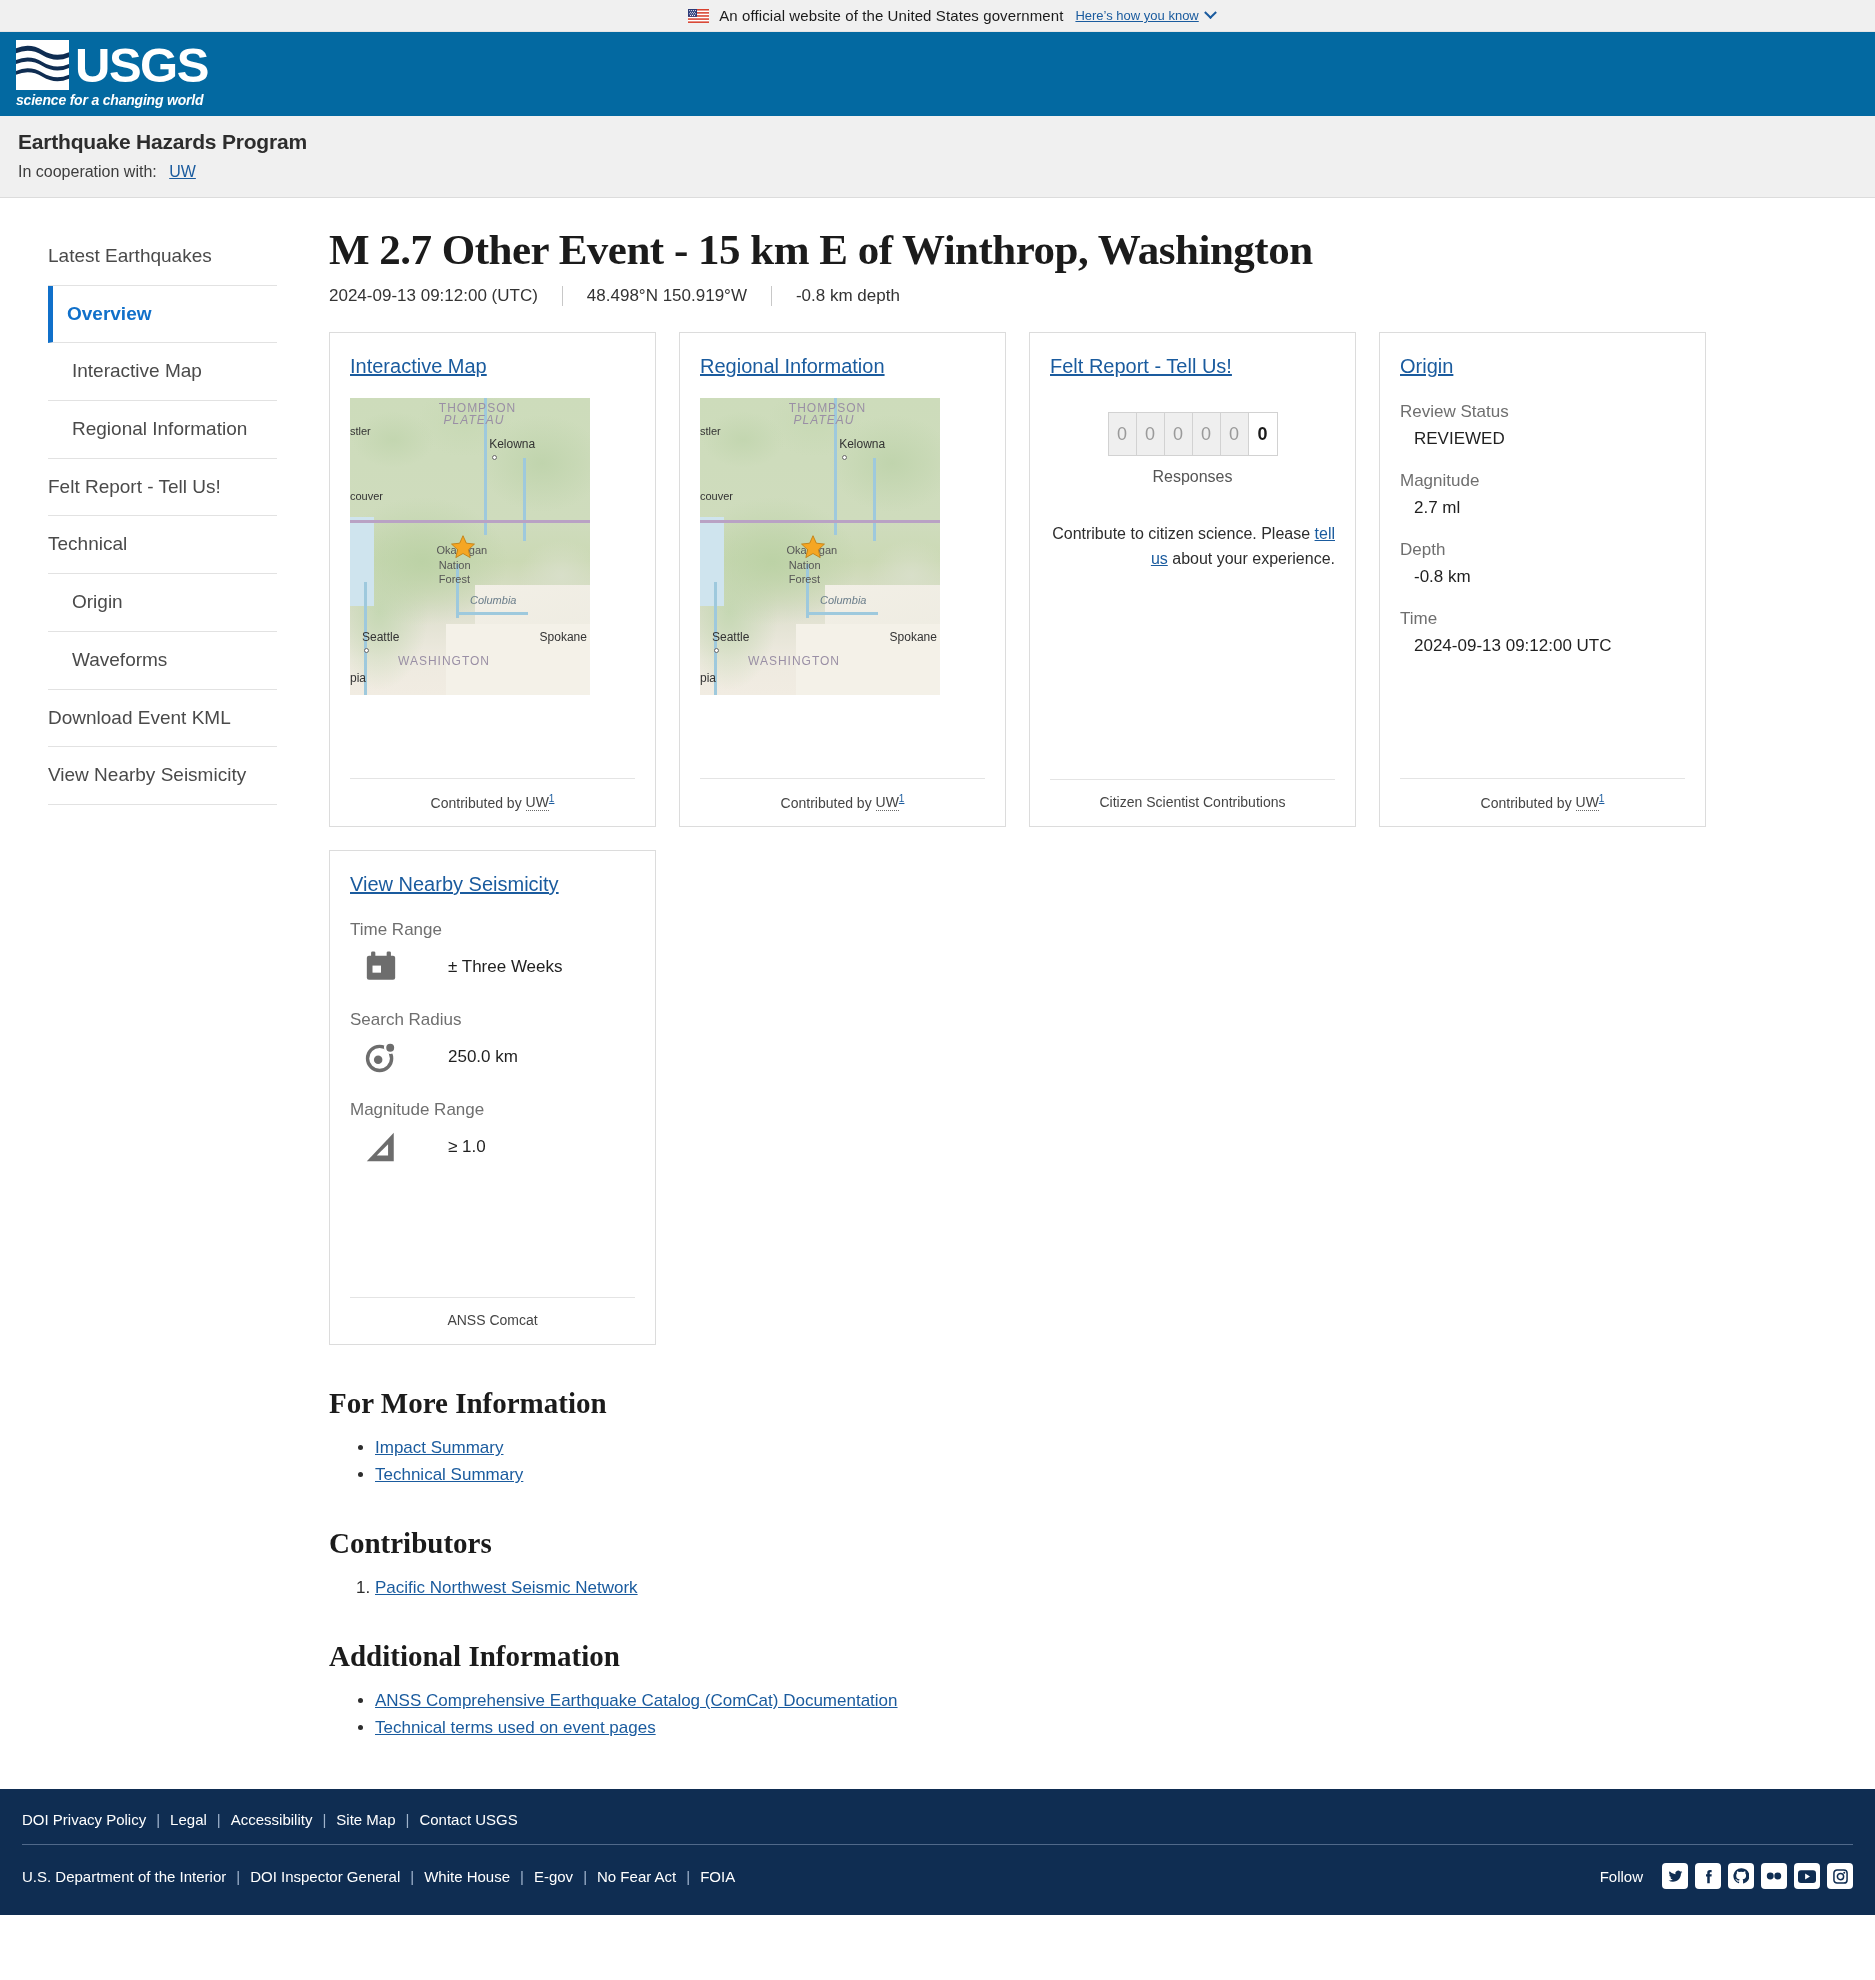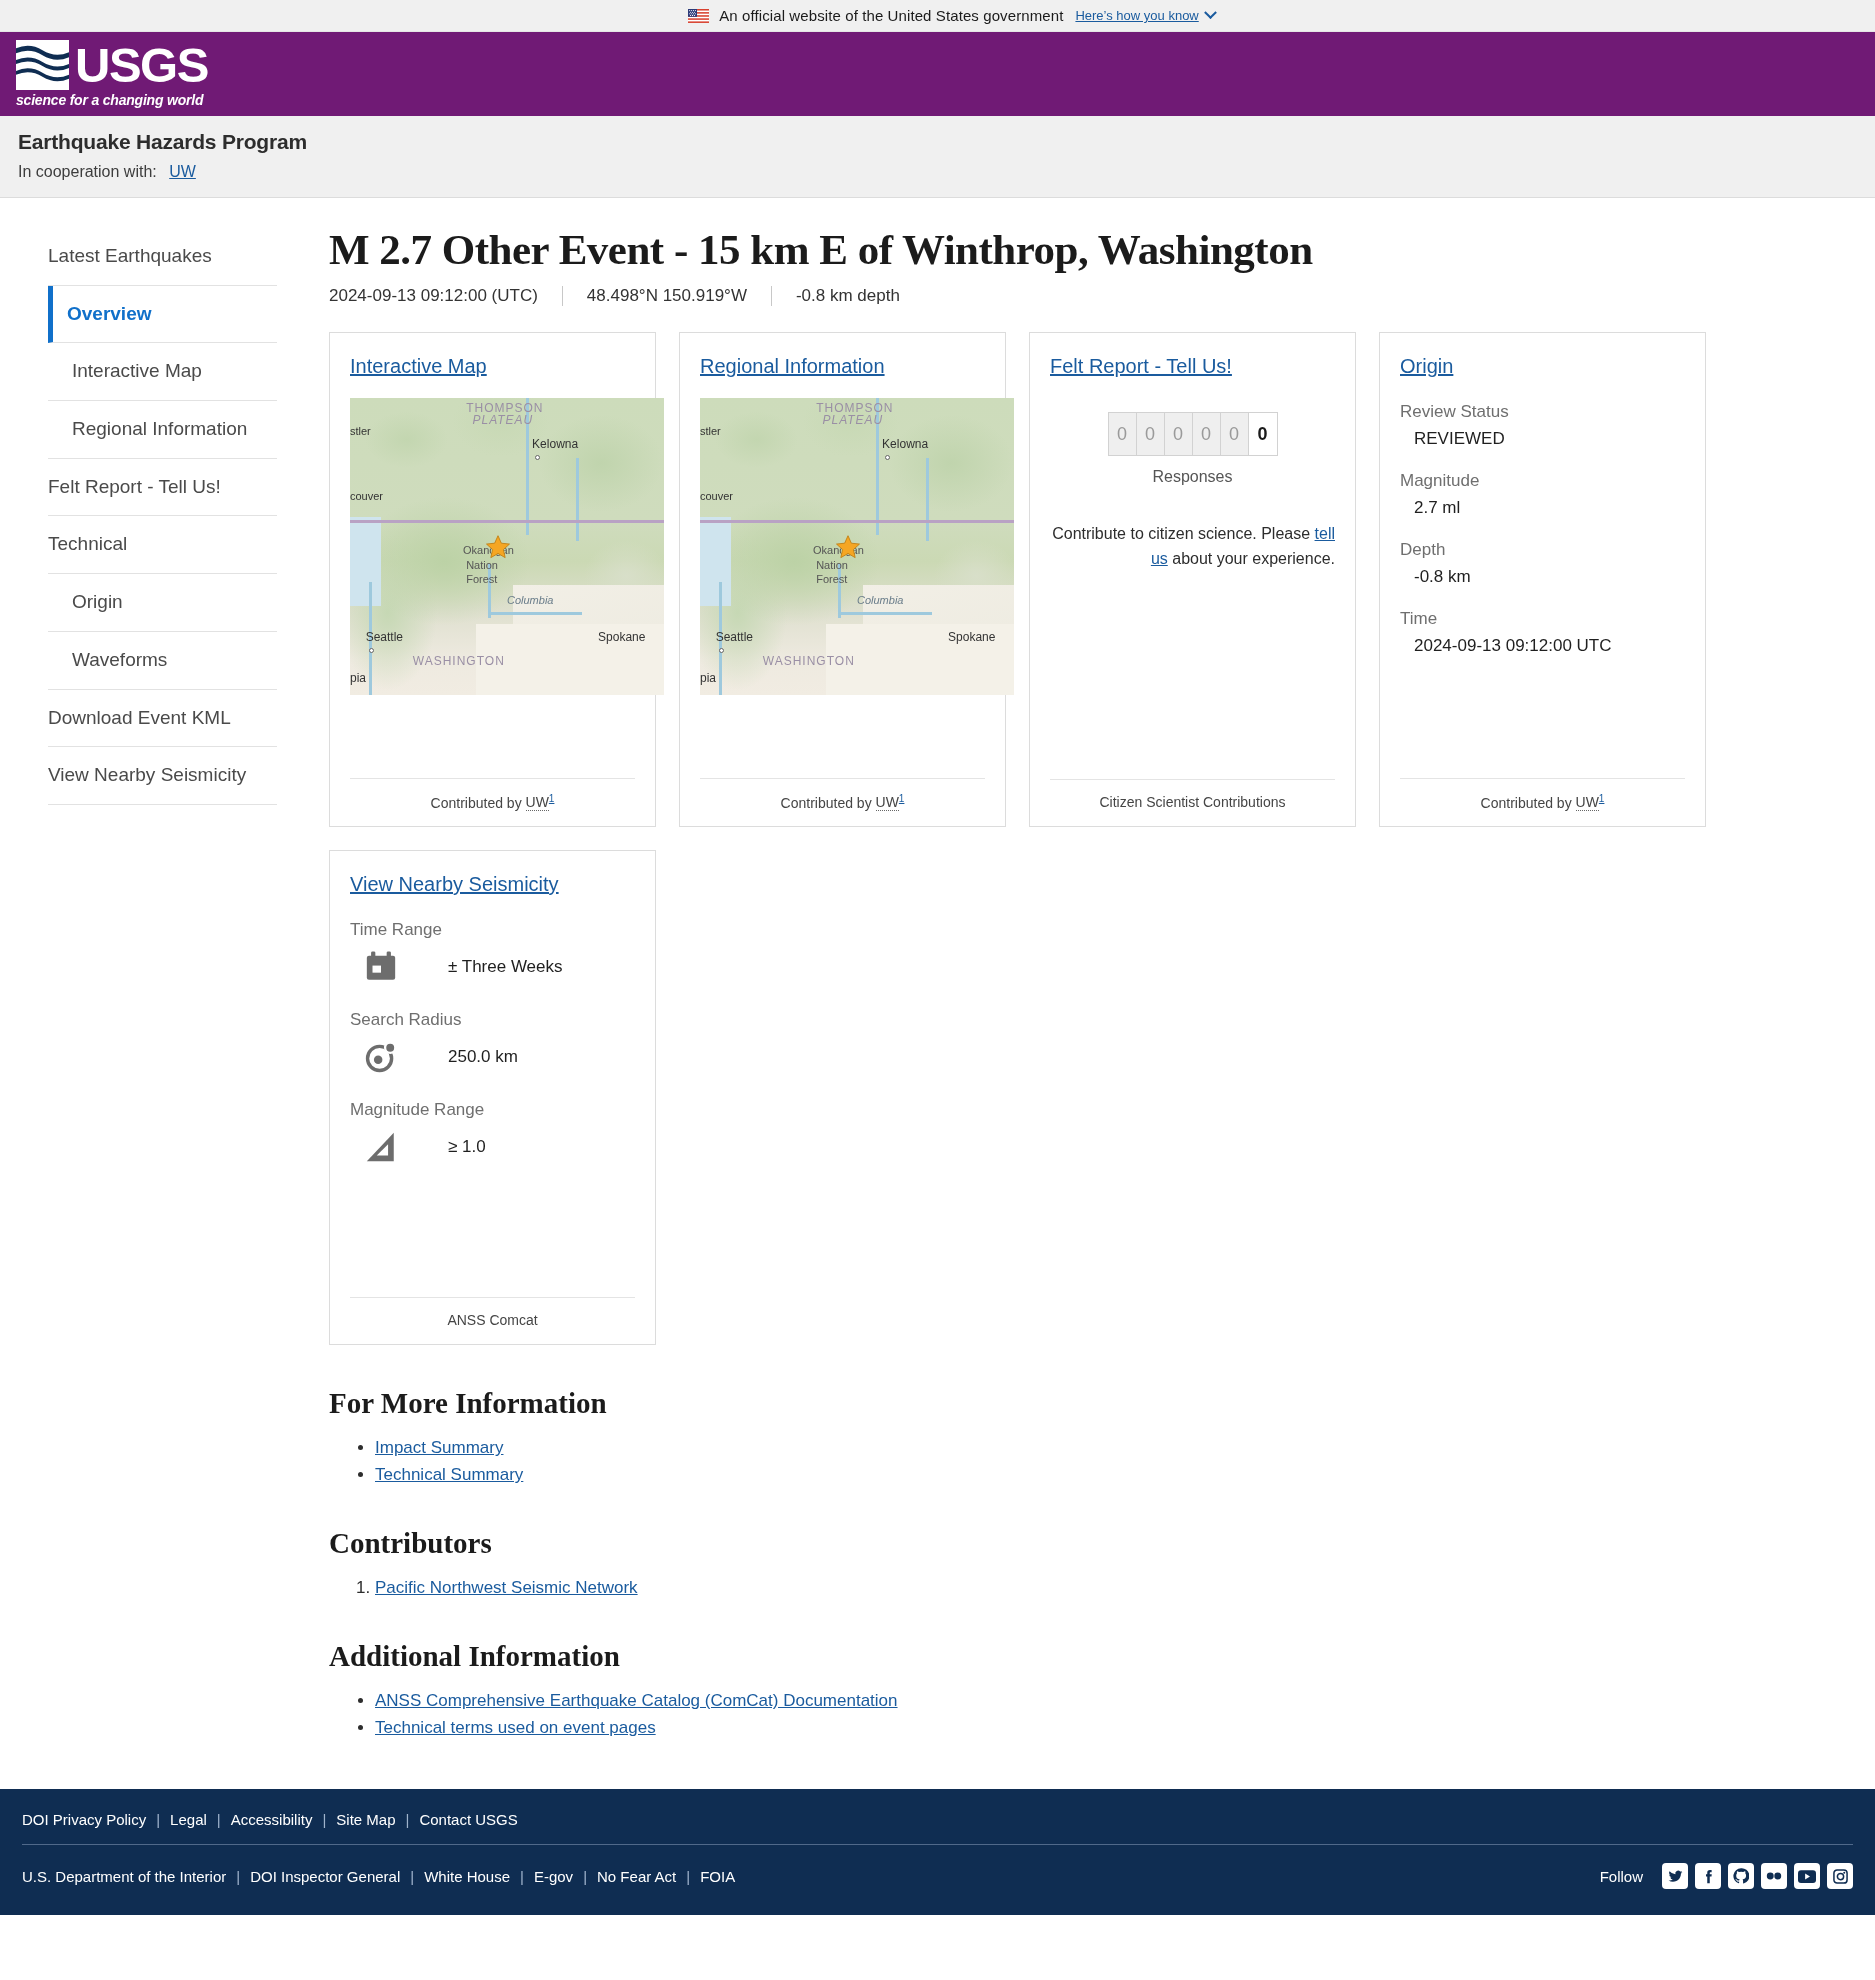--- a/index.html
+++ b/index.html
@@ -22,21 +22,21 @@
   }
   .flag-icon{ width:21px; height:14px; margin-right:10px; display:inline-block; position:relative;
     background:#fff; border:0; flex:none; }
   .banner-text{ letter-spacing:0.1px; }
   .banner-link{ color:#1a5b9e; text-decoration:underline; margin-left:12px; font-size:13px;}
   .chev{ display:inline-block; margin-left:7px; width:9px; height:9px;
     border-right:2px solid #1a5b9e; border-bottom:2px solid #1a5b9e;
     transform:rotate(45deg) translate(-2px,-2px); }
 
   
-  .usgs-header{ height:84px; background:#701a75; display:flex; align-items:center; padding-left:16px;}
+  .usgs-header{ height:84px; background:#0369a1; display:flex; align-items:center; padding-left:16px;}
   .usgs-logo{ display:flex; flex-direction:column; justify-content:center; }
   .logo-row{ display:flex; align-items:center; }
   .logo-mark{ width:53px; height:50px; background:#fff; margin-right:6px; position:relative; overflow:hidden;}
   .logo-word{ color:#fff; font-size:49px; font-weight:bold; letter-spacing:-1.5px; line-height:.9;
     font-family:"Liberation Sans", sans-serif; }
   .logo-tag{ color:#fff; font-size:14px; font-style:italic; font-weight:bold; margin-top:2px; letter-spacing:-0.2px;}
 
   
   .program-band{ background:#f0f0f0; padding:14px 0 16px 18px; border-bottom:1px solid #dcdcdc;}
   .program-title{ font-size:21px; font-weight:bold; color:#2d2d2d; letter-spacing:-0.2px;}
@@ -63,21 +63,21 @@
   .card{ width:327px; min-height:495px; border:1px solid #dcdcdc; background:#fff;
     display:flex; flex-direction:column; padding:22px 20px 0 20px; }
   .card-title{ font-size:20px; color:#1a5b9e; text-decoration:underline; margin-bottom:20px; cursor:pointer;}
   .card-body{ flex:1; }
   .card-foot{ border-top:1px solid #e4e4e4; text-align:center; font-size:14px;
     color:#454545; padding:14px 0 16px 0; margin-top:auto; }
   .abbr{ border-bottom:1px dotted #666; cursor:help; }
   .sup{ color:#1a5b9e; font-size:10px; vertical-align:super; text-decoration:underline; cursor:pointer;}
 
   
-  .map-thumb{ width:314px; height:297px; position:relative; overflow:hidden;
+  .map-thumb{ width:240px; height:297px; position:relative; overflow:hidden;
     background:#e9e4d8; cursor:pointer; }
   .map-thumb .terrain{ position:absolute; inset:0;
     background:
       radial-gradient(ellipse 59px 40px at 18% 14%, #c3d6b0 0%, rgba(195,214,176,0) 70%),
       radial-gradient(ellipse 69px 50px at 48% 8%, #c8d9b5 0%, rgba(200,217,181,0) 70%),
       radial-gradient(ellipse 89px 69px at 80% 22%, #c0d4ad 0%, rgba(192,212,173,0) 70%),
       radial-gradient(ellipse 119px 89px at 30% 55%, #bcd2a6 0%, rgba(188,210,166,0) 72%),
       radial-gradient(ellipse 69px 109px at 12% 72%, #c6d8b4 0%, rgba(198,216,180,0) 72%),
       radial-gradient(ellipse 59px 50px at 88% 60%, #d8dfc9 0%, rgba(216,223,201,0) 72%),
       linear-gradient(180deg, #cddcbb 0%, #cfdcbd 42%, #cbd9b4 55%, #dfe0cf 72%, #eeeae0 88%, #f1ece2 100%);

